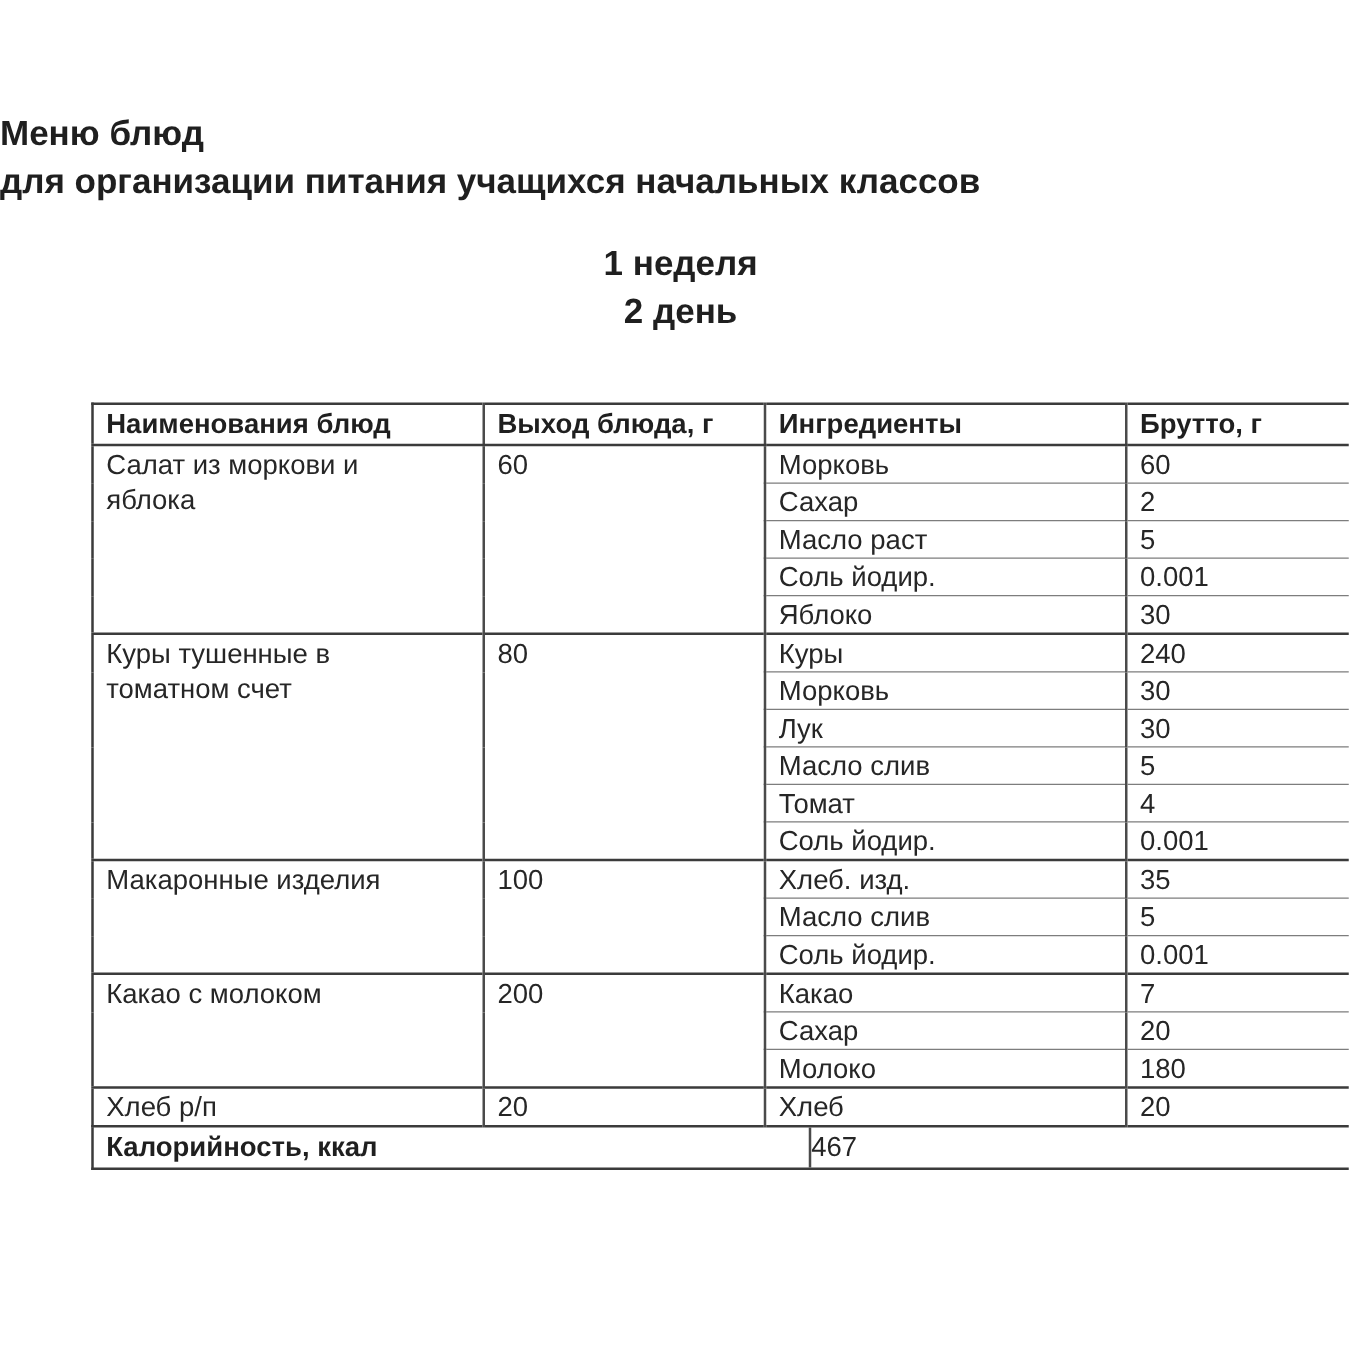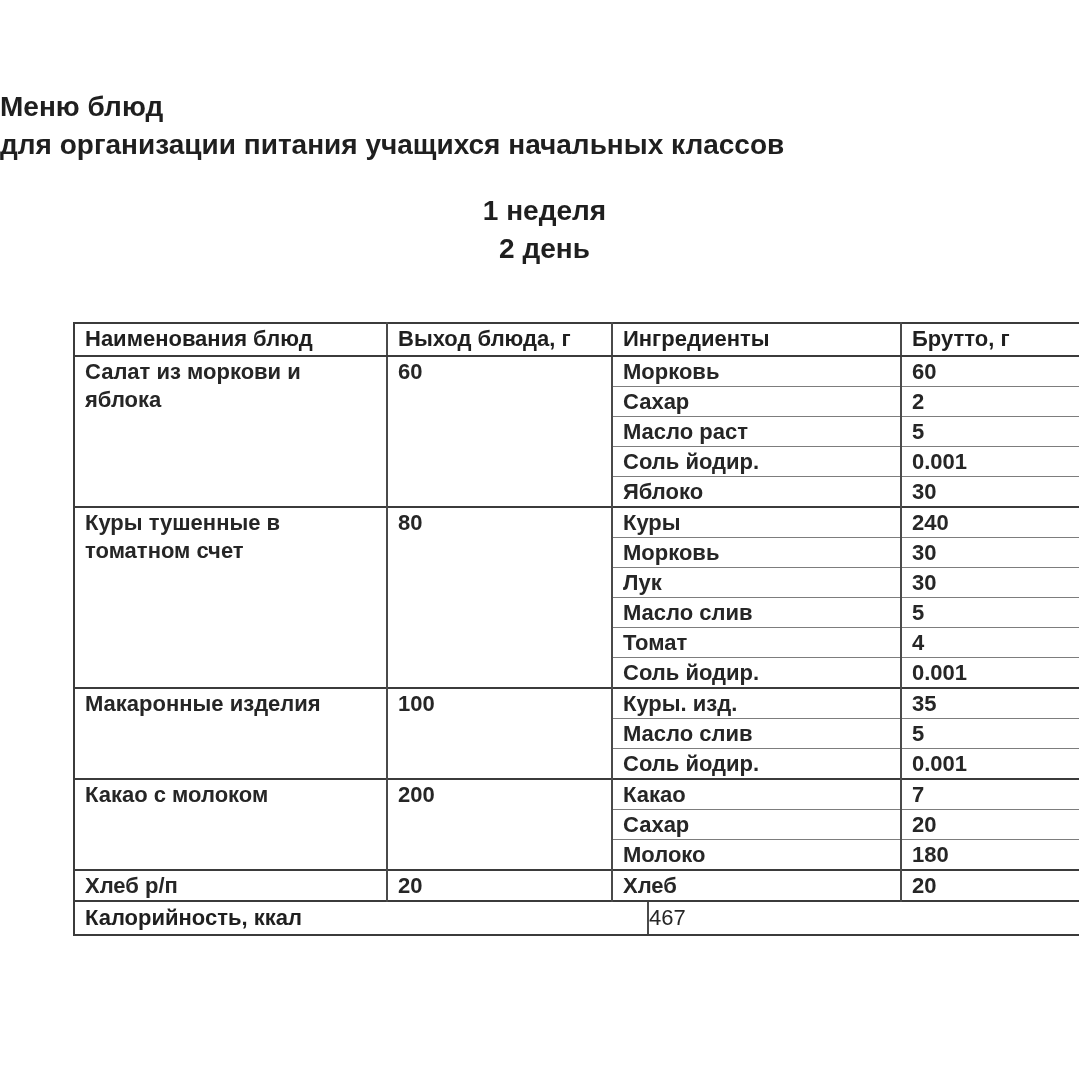--- a/index.html
+++ b/index.html
@@ -51,21 +51,21 @@
   col.c2 { width: 225px; }
   col.c3 { width: 289px; }
   col.c4 { width: 205px; }
   th, td {
     box-sizing: border-box;
     height: 30px;
     line-height: 28px;
     vertical-align: top;
     padding: 1px 8px 0 10px;
     text-align: left;
-    font-weight: bold;
+    font-weight: normal;
     overflow: hidden;
   }
   tr.head th {
     font-weight: bold;
     height: 33px;
     border-bottom: 2px solid #3b3b3b;
     color: #1f1f1f;
   }
   .bcol { border-right: 2px solid #4a4a4a; }
   tr.dish td { border-top: 2px solid #3b3b3b; }
@@ -182,21 +182,21 @@
       <tr class="ing">
         <td class="bcol">Соль йодир.</td>
         <td>0.001</td>
       </tr>
 
       <tr class="dish">
         <td class="bcol" rowspan="3">
               <div class="dishname">Макаронные изделия</div>
             </td>
         <td class="bcol" rowspan="3">100</td>
-        <td class="bcol">Куры. изд.</td>
+        <td class="bcol">Хлеб. изд.</td>
         <td>35</td>
       </tr>
       <tr class="ing">
         <td class="bcol">Масло слив</td>
         <td>5</td>
       </tr>
       <tr class="ing">
         <td class="bcol">Соль йодир.</td>
         <td>0.001</td>
       </tr>

